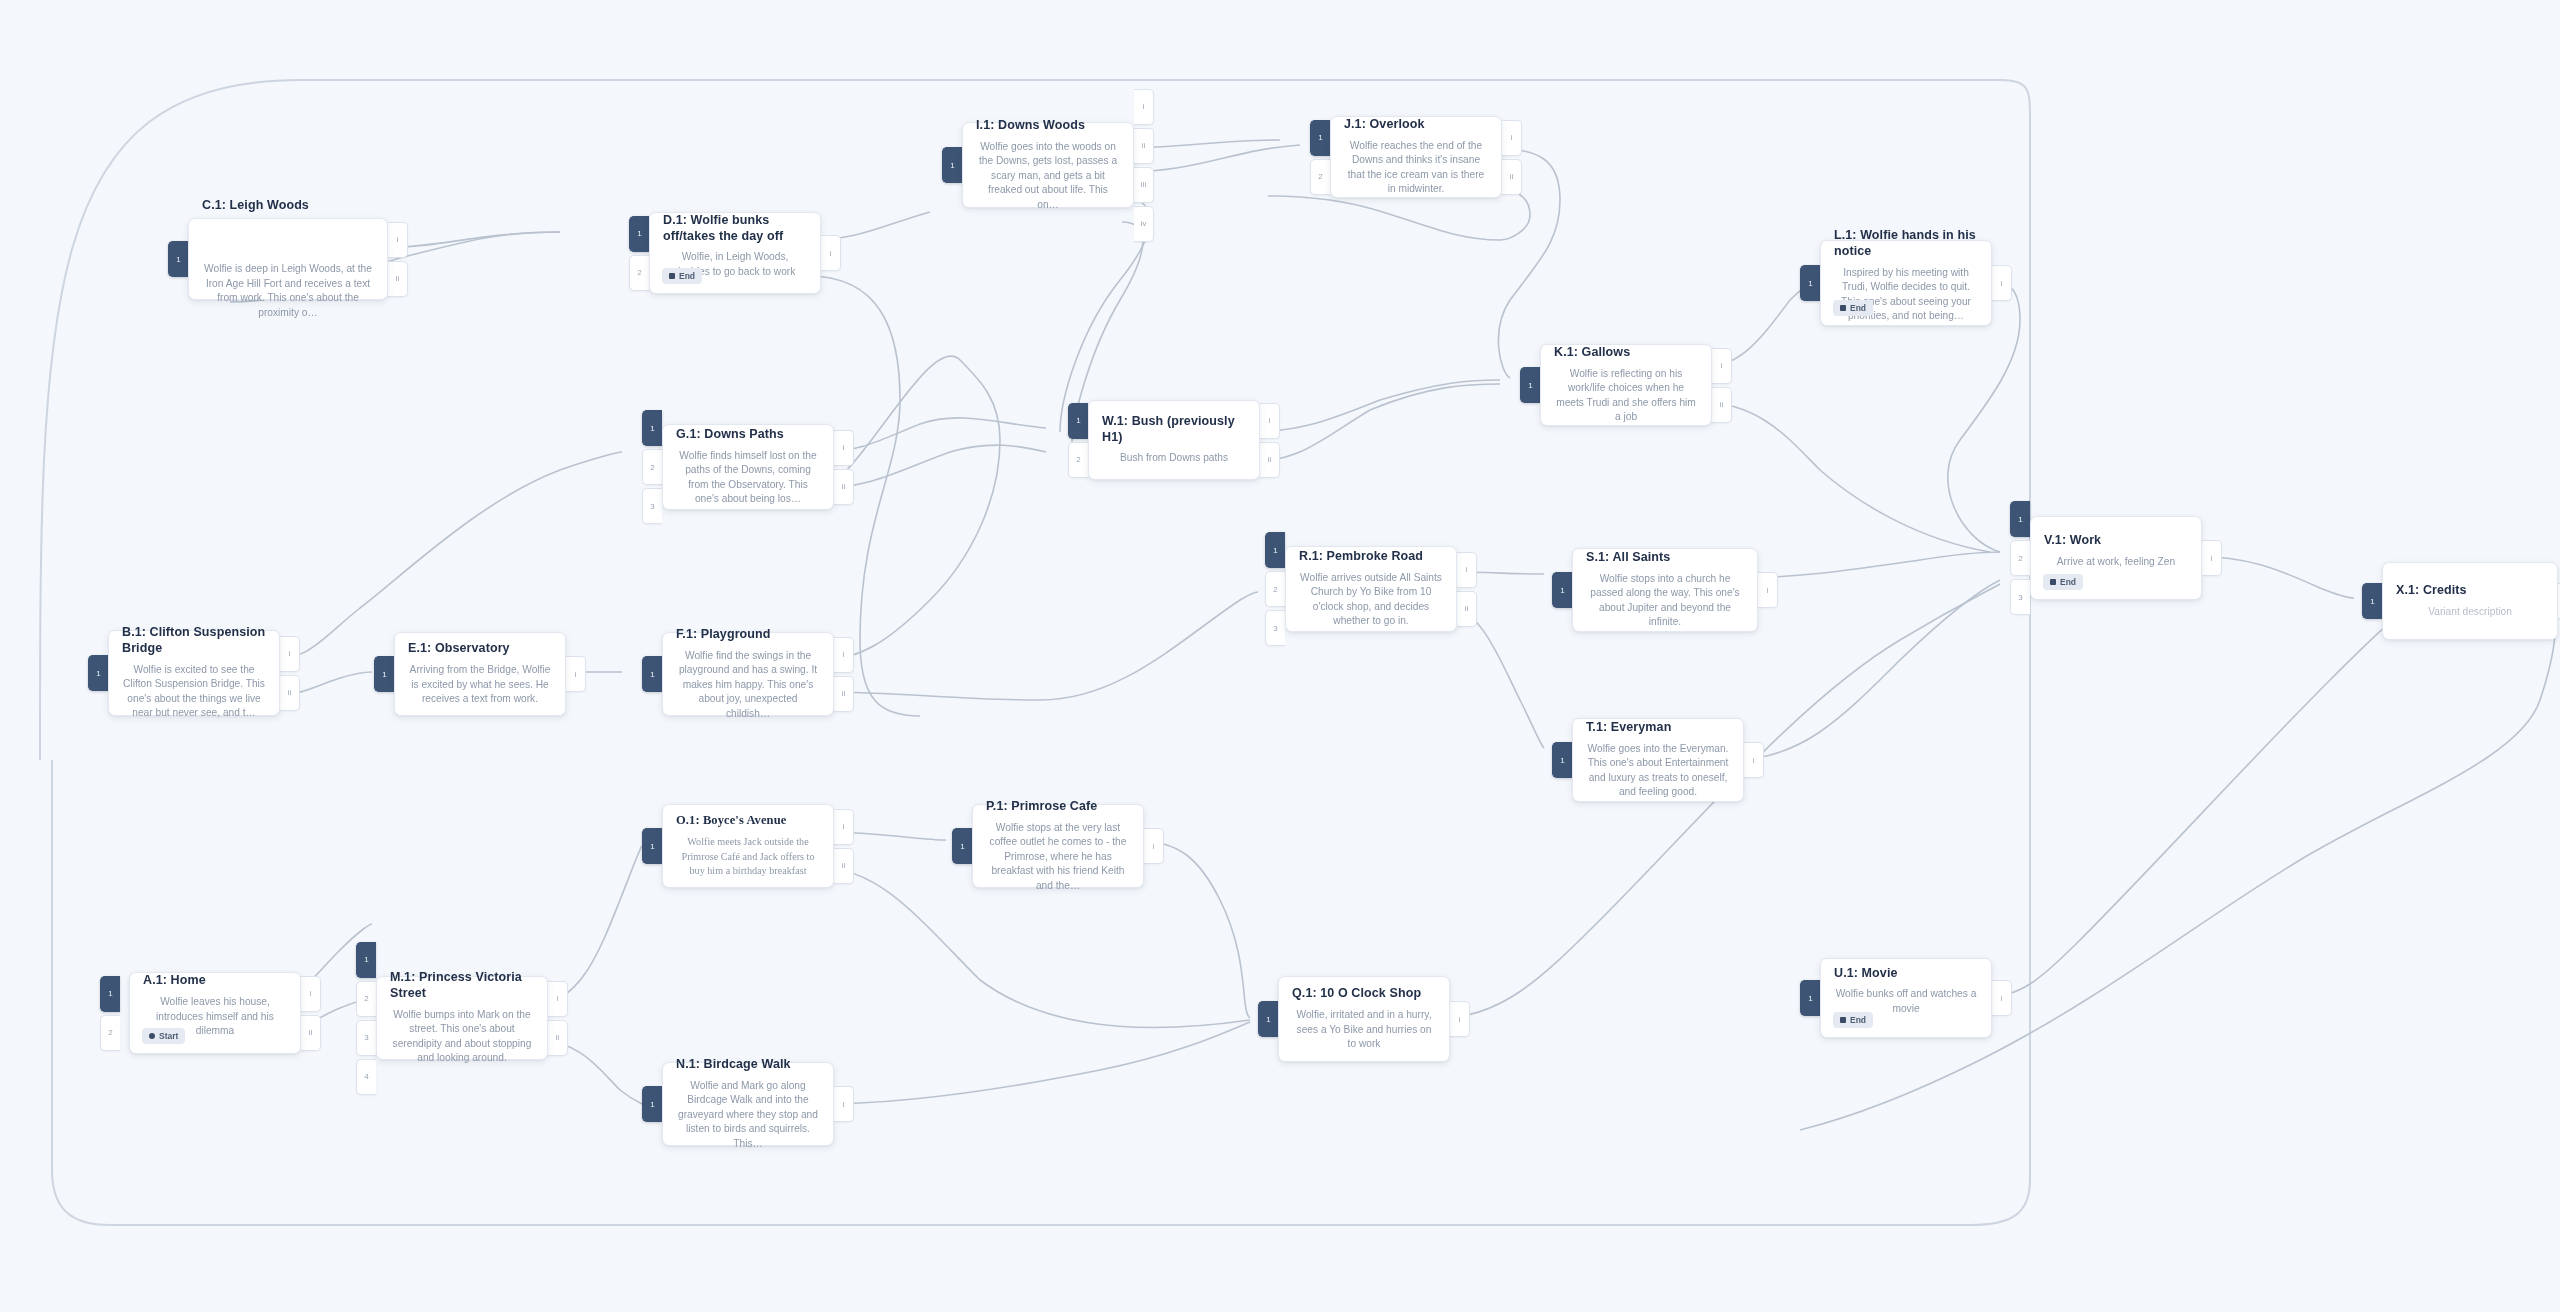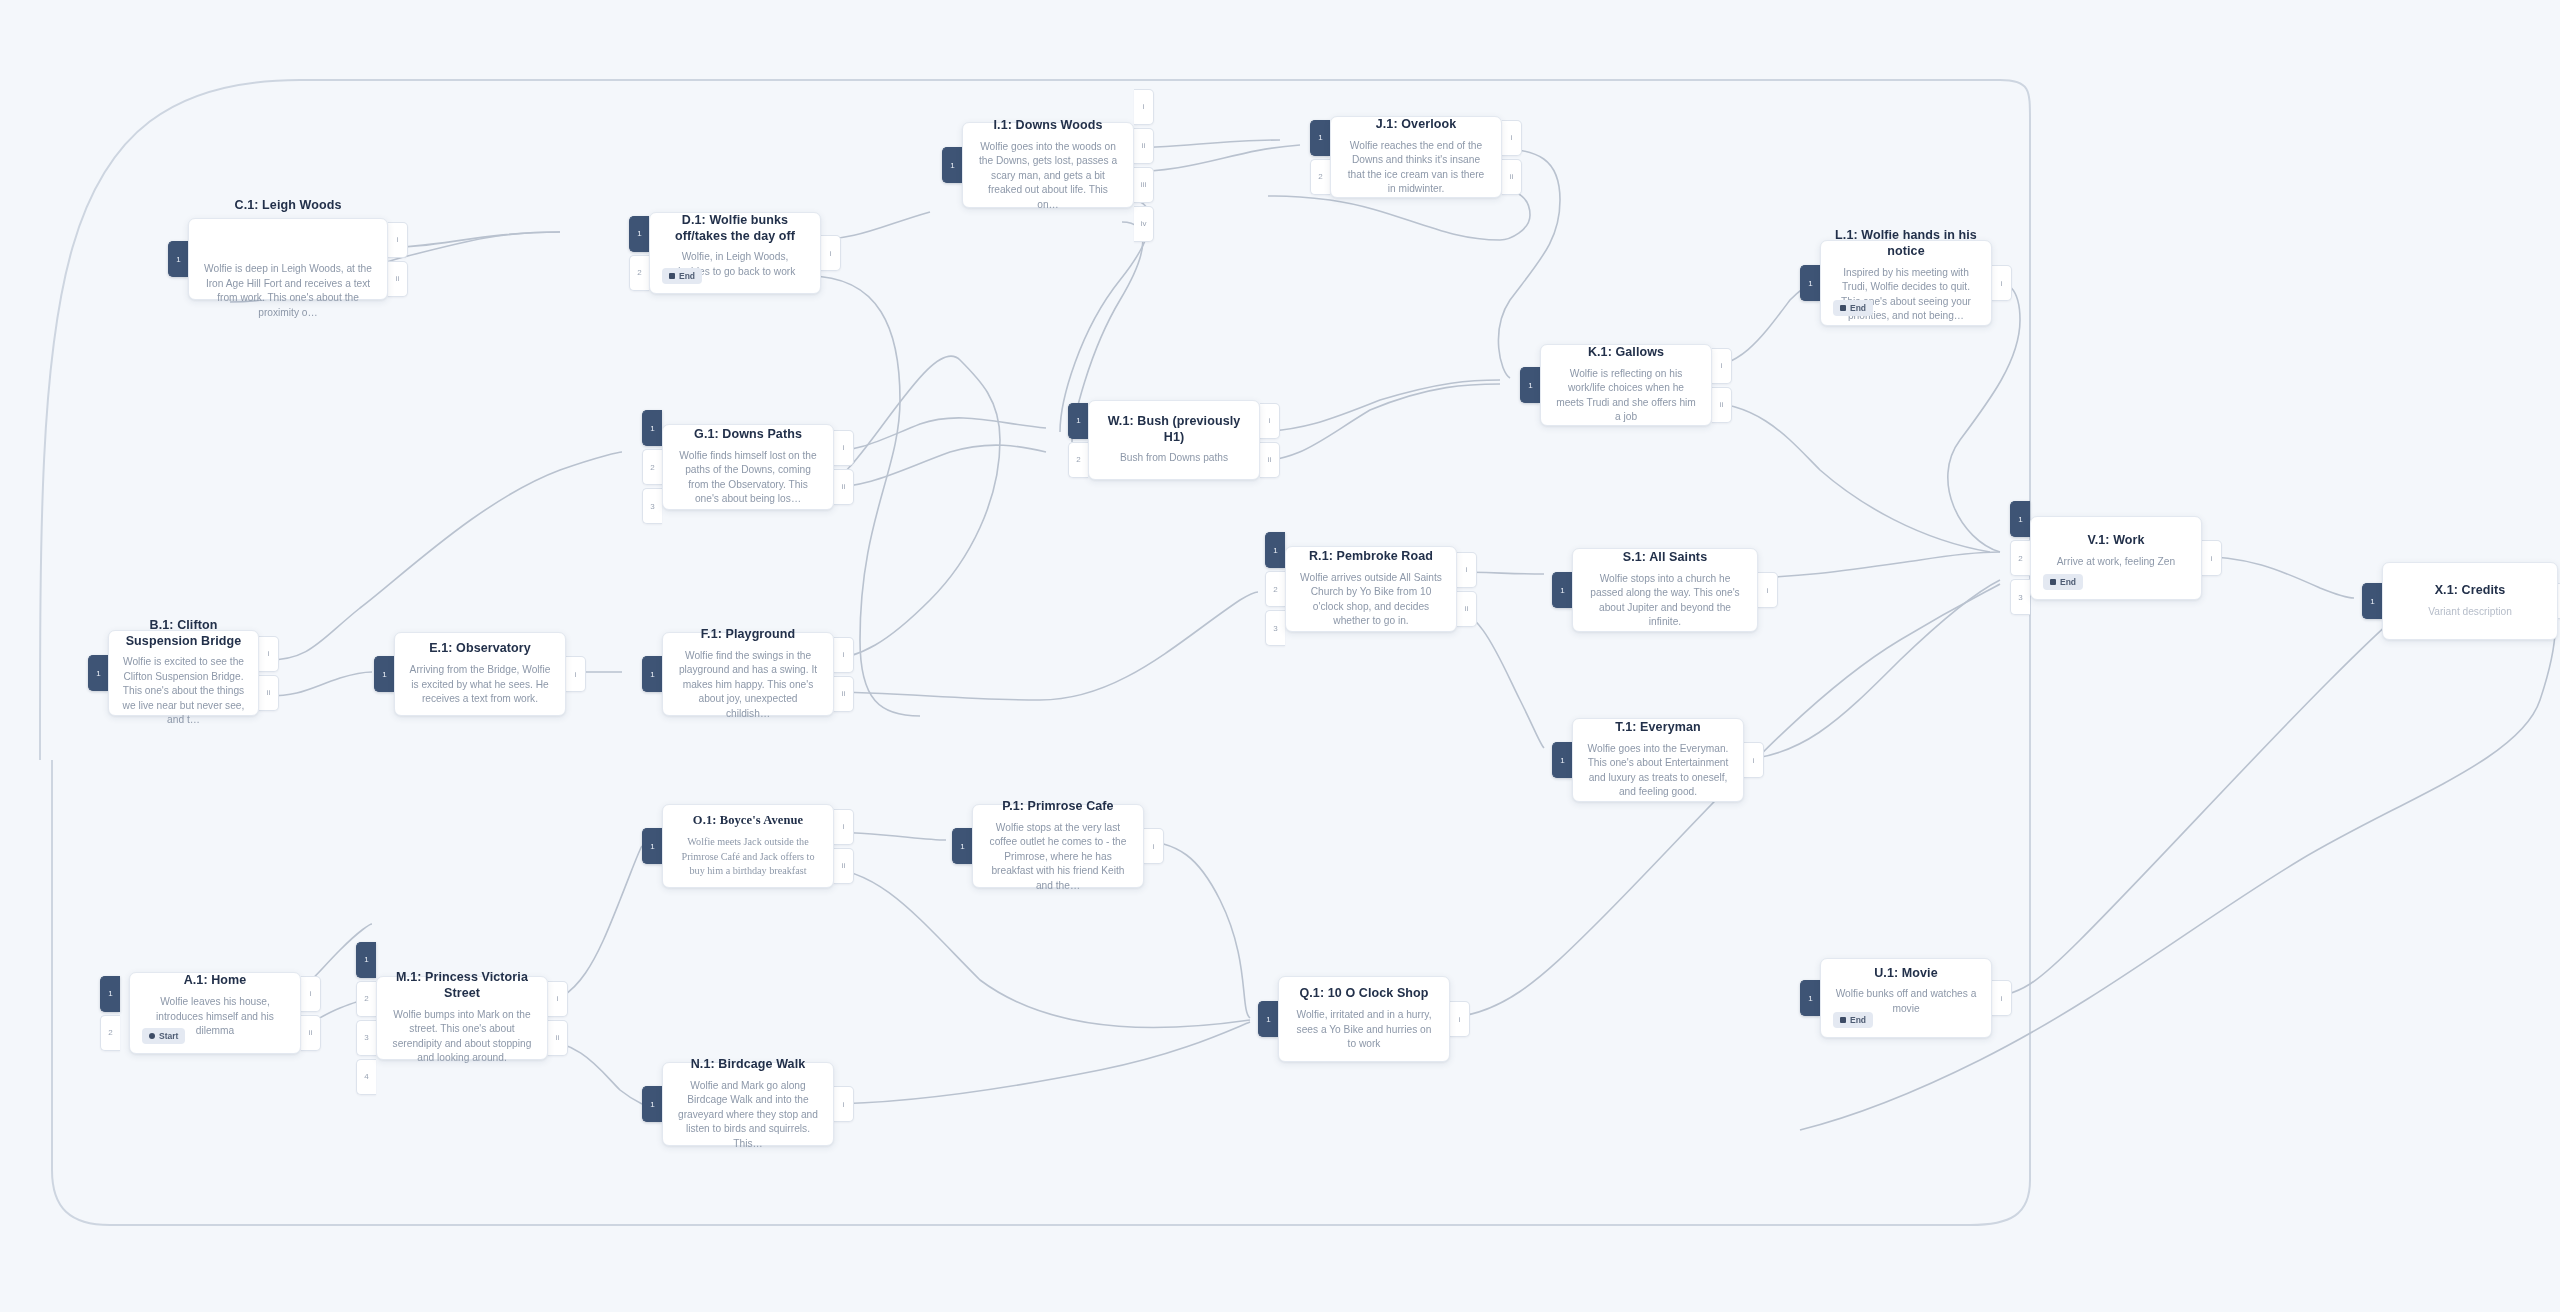--- a/index.html
+++ b/index.html
@@ -49,21 +49,21 @@
     background:#ffffff;
     border:1px solid #e3e8f0;
     border-radius:7px;
     box-shadow:0 2px 7px rgba(38,54,86,.09), 0 1px 2px rgba(38,54,86,.05);
     display:flex;flex-direction:column;justify-content:center;
     padding:10px 13px;
     box-sizing:border-box;
   }
   .card .title{
     font-size:12.5px;font-weight:700;color:#22304a;
-    text-align:center;line-height:1.25;
+    line-height:1.25;
     letter-spacing:.1px;
   }
   .card .desc{
     margin-top:6px;
     font-size:10.2px;color:#8d98a9;
     text-align:center;line-height:1.42;
   }
   .card .desc.placeholder{color:#b6bdc9;}
   .badge{
     position:absolute;left:12px;bottom:9px;
@@ -236,21 +236,21 @@
         </div>
         <div class="ports out">
           <div class="port">i</div>
           <div class="port">ii</div>
         </div>
       </div>
       <div class="node" style="left: 88px; top: 630px; height: 86px;">
         <div class="ports in">
           <div class="port active">1</div>
         </div>
-        <div class="card" style="width: 151px;">
+        <div class="card" style="width: 172px;">
           <div class="title">B.1: Clifton Suspension Bridge</div>
           <div class="desc">Wolfie is excited to see the Clifton Suspension Bridge. This one's about the things we live near but never see, and t…</div>
         </div>
         <div class="ports out">
           <div class="port">i</div>
           <div class="port">ii</div>
         </div>
       </div>
       <div class="node" style="left: 374px; top: 632px; height: 84px;">
         <div class="ports in">

